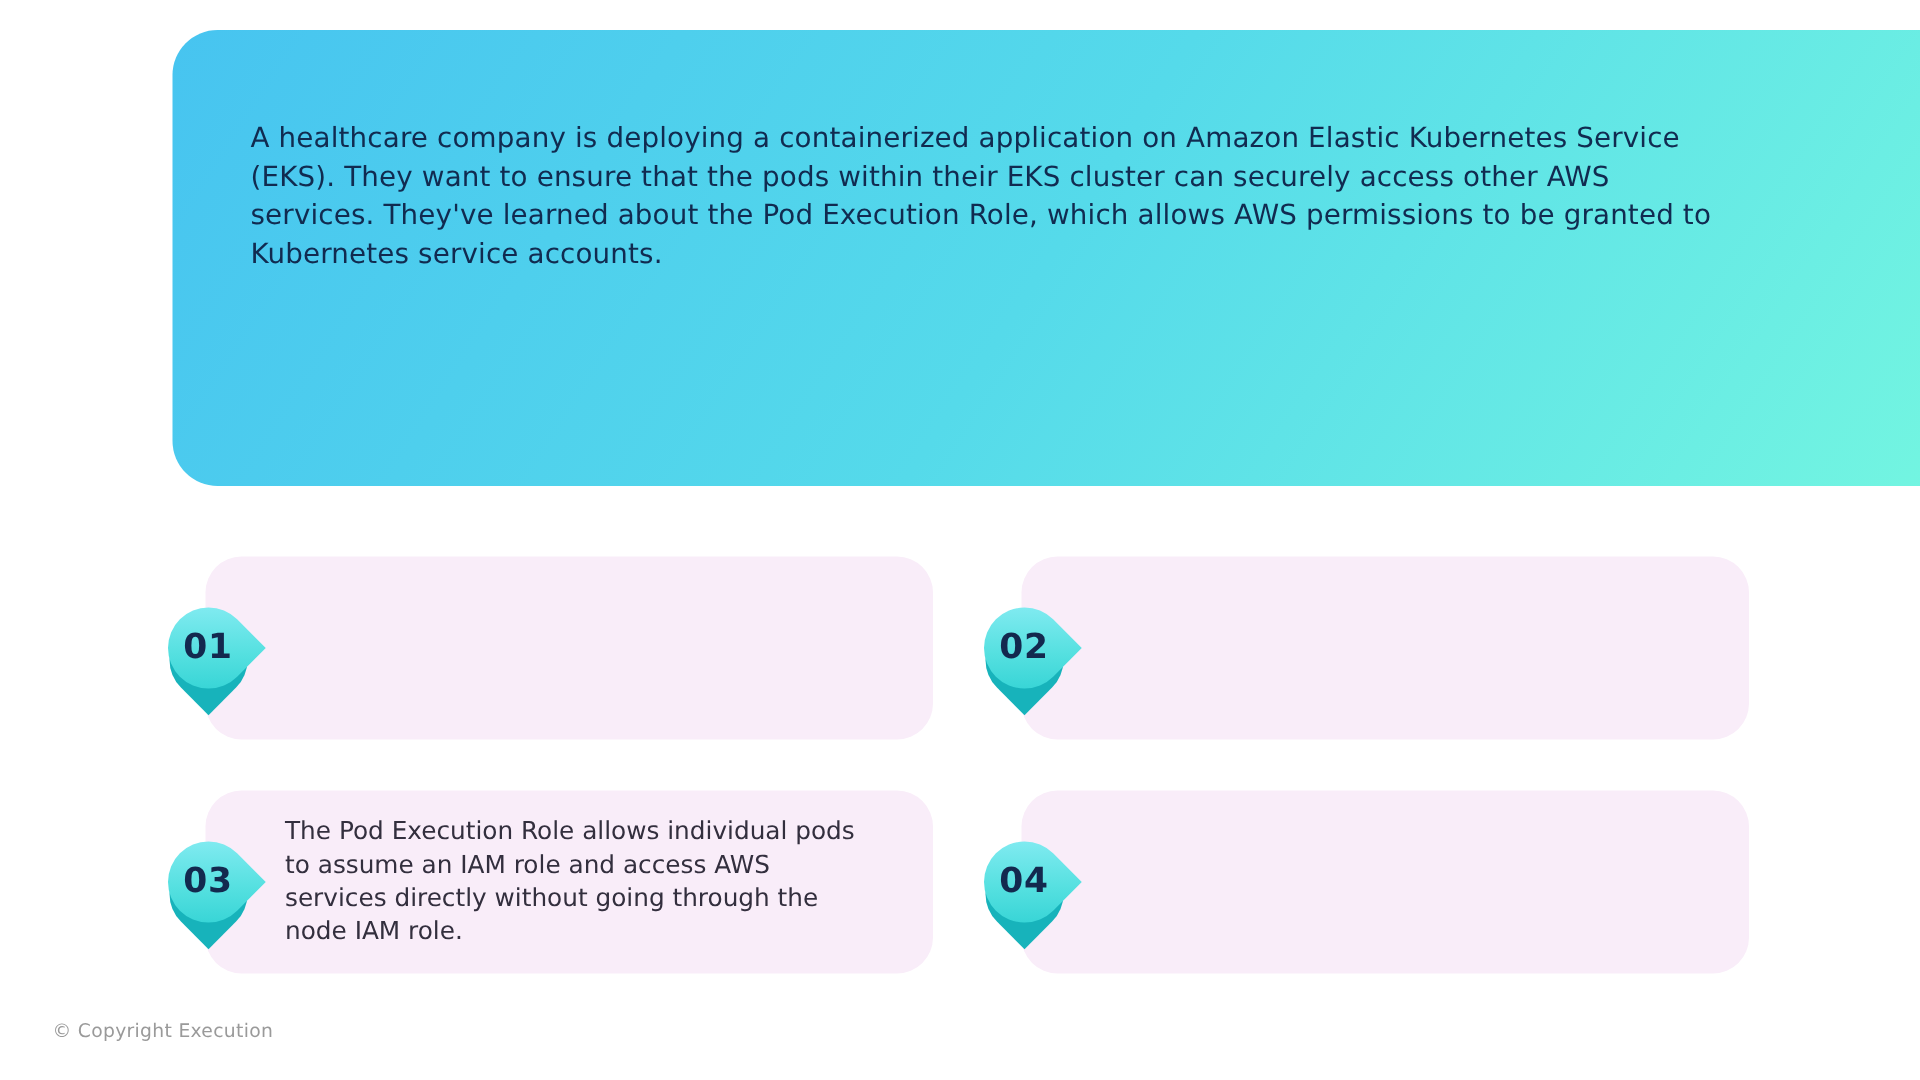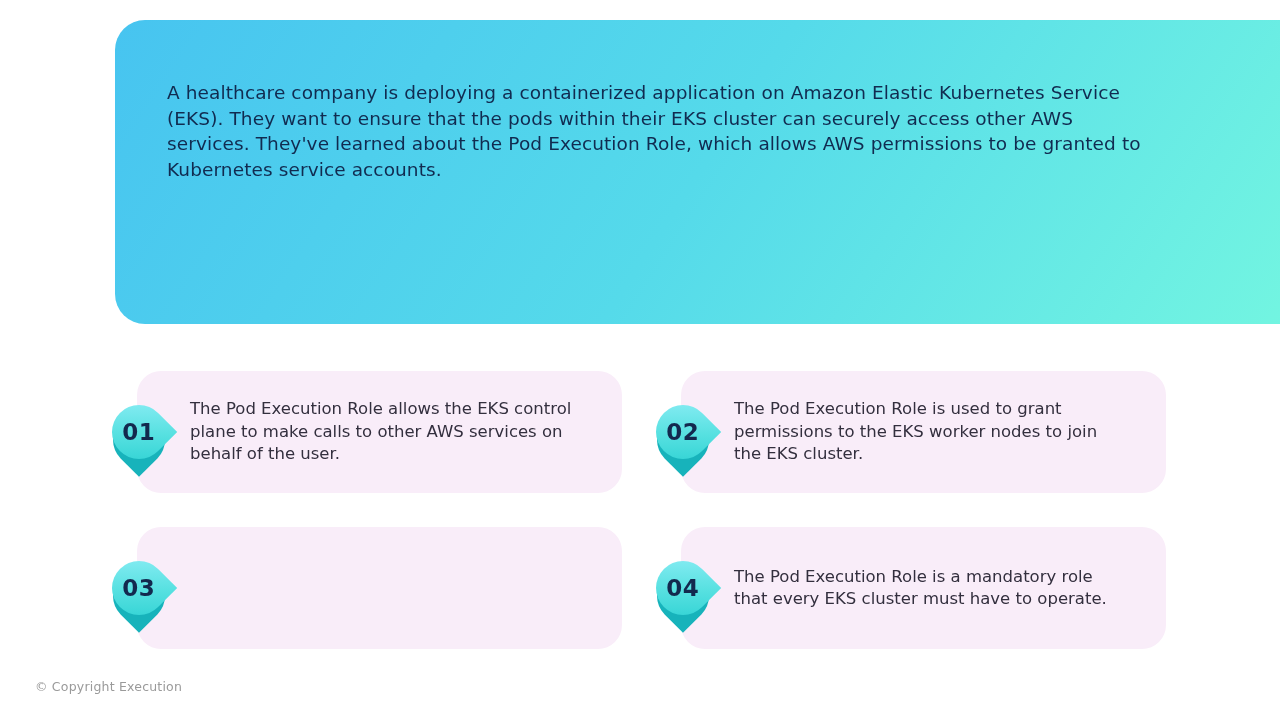--- a/index.html
+++ b/index.html
@@ -107,45 +107,43 @@
   <p class="scenario">A healthcare company is deploying a containerized application on Amazon Elastic Kubernetes Service (EKS). They want to ensure that the pods within their EKS cluster can securely access other AWS services. They've learned about the Pod Execution Role, which allows AWS permissions to be granted to Kubernetes service accounts.</p>
 </div>
 
 <div class="option-card" id="option-1">
   <div class="badge">
     <div class="badge-back"></div>
     <div class="badge-front">
       <span class="badge-num">01</span>
     </div>
   </div>
-  <p class="option-text">The Pod Execution Role allows the EKS control plane to make calls to other AWS services on behalf of the user.</p>
 </div>
 
 <div class="option-card" id="option-2">
   <div class="badge">
     <div class="badge-back"></div>
     <div class="badge-front">
       <span class="badge-num">02</span>
     </div>
   </div>
-  <p class="option-text">The Pod Execution Role is used to grant permissions to the EKS worker nodes to join the EKS cluster.</p>
 </div>
 
 <div class="option-card" id="option-3">
   <div class="badge">
     <div class="badge-back"></div>
     <div class="badge-front">
       <span class="badge-num">03</span>
     </div>
   </div>
+  <p class="option-text">The Pod Execution Role allows individual pods to assume an IAM role and access AWS services directly without going through the node IAM role.</p>
 </div>
 
 <div class="option-card" id="option-4">
   <div class="badge">
     <div class="badge-back"></div>
     <div class="badge-front">
       <span class="badge-num">04</span>
     </div>
   </div>
-  <p class="option-text">The Pod Execution Role is a mandatory role that every EKS cluster must have to operate.</p>
 </div>
 
 <div class="footer-copyright">© Copyright Execution</div>
 
 </body></html>

